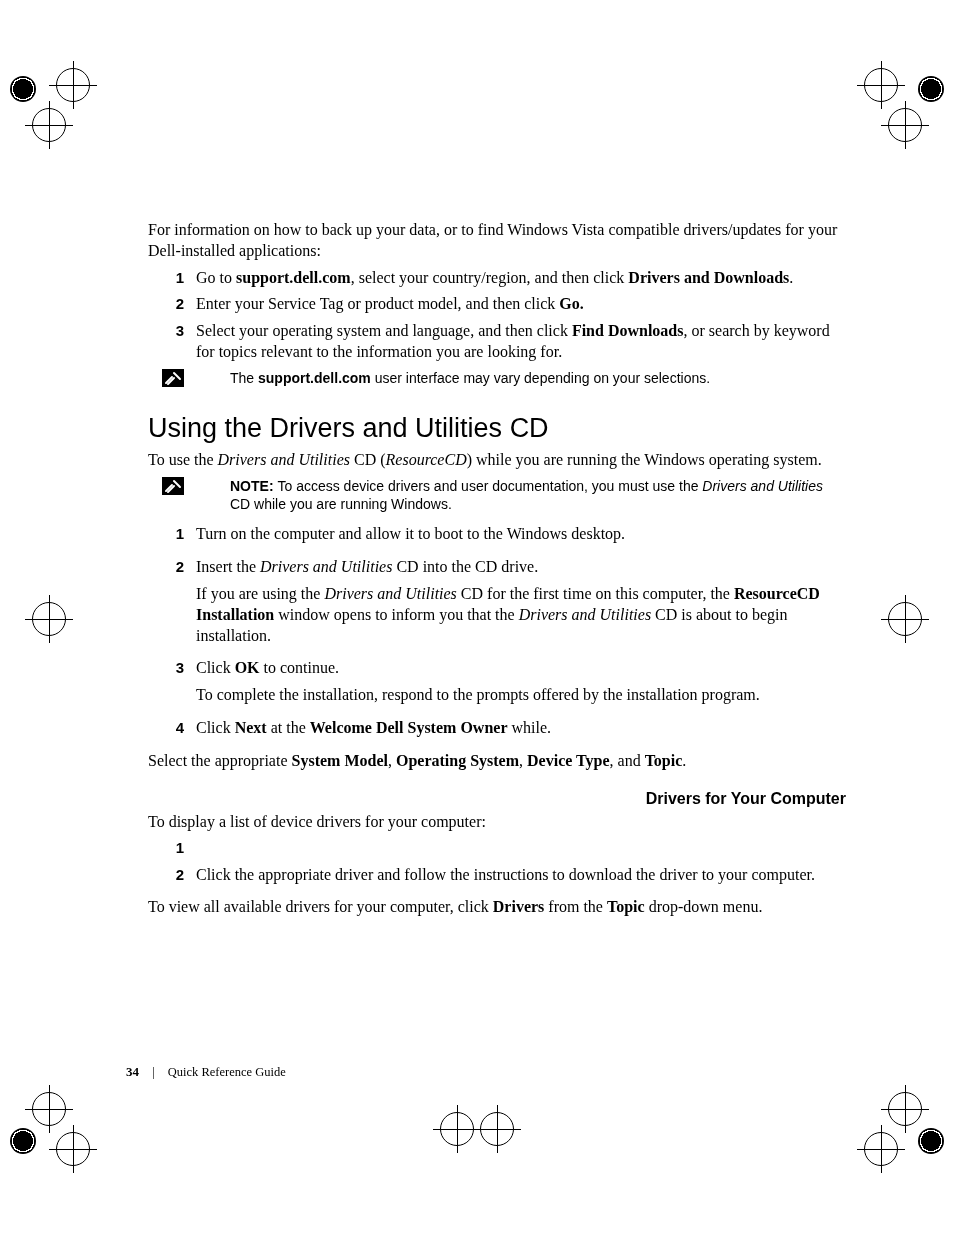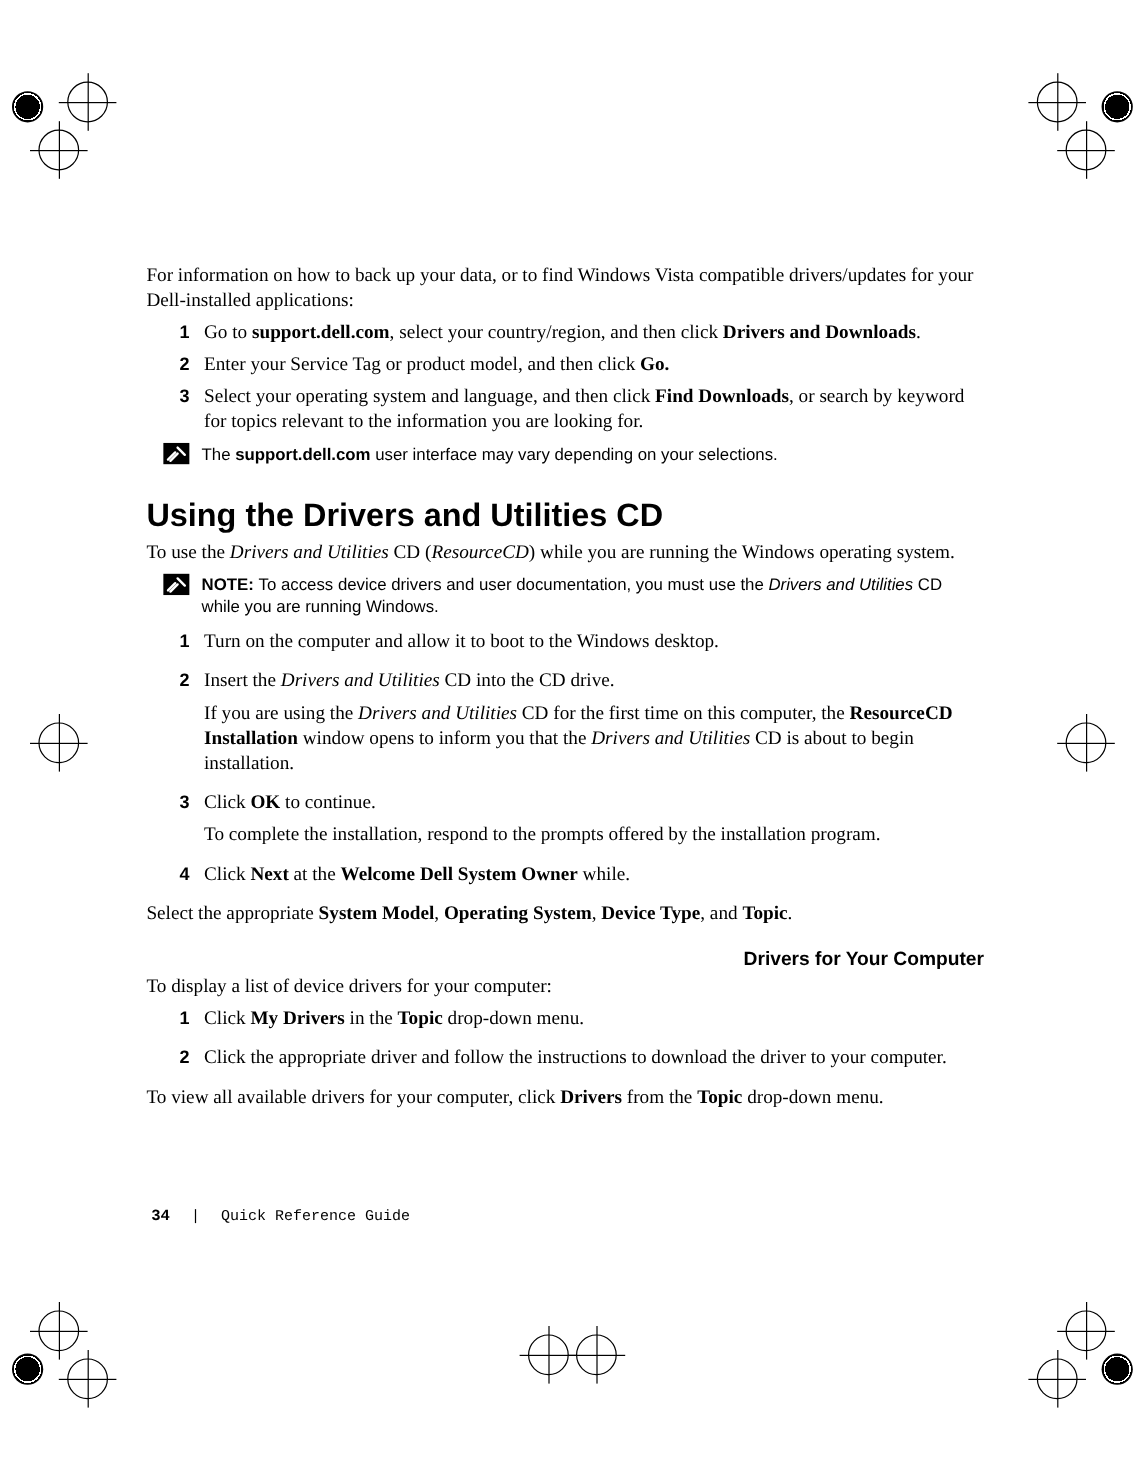--- a/index.html
+++ b/index.html
@@ -8,21 +8,21 @@
     background: #fff;
     width: 954px;
     height: 1235px;
     font-family: Georgia, 'Times New Roman', serif;
     color: #000;
     position: relative;
   }
   .page {
     position: absolute;
     top: 220px;
-    left: 122px;
+    left: 148px;
     width: 698px;
   }
   .body-text {
     font-size: 16px;
     line-height: 1.3;
     margin: 0 0 6px 0;
   }
   .ol {
     margin: 0;
     padding: 0;
@@ -47,58 +47,59 @@
     font-size: 16px;
     line-height: 1.3;
   }
   .ol-body p {
     margin: 0 0 6px 0;
   }
   .note-row {
     display: flex;
     margin: 6px 0 10px 0;
     align-items: flex-start;
+    gap: 36px;
   }
   .note-icon {
     width: 36px;
     flex: none;
     text-align: right;
     padding-right: 10px;
   }
   .note-icon svg {
     display: inline-block;
   }
   .note-text {
     flex: 1;
     font-family: Arial, Helvetica, sans-serif;
     font-size: 14px;
     line-height: 1.35;
   }
   .h1 {
     font-family: Arial, Helvetica, sans-serif;
-    font-weight: bold;
+    font-weight: normal;
     font-size: 27px;
     margin: 22px 0 6px 0;
   }
   .h2 {
     font-family: Arial, Helvetica, sans-serif;
     font-weight: bold;
     font-size: 16px;
     margin: 18px 0 4px 0;
     text-align: right;
   }
   .b { font-weight: bold; text-align: right; }
   .i { font-style: italic; }
   .sans-i { font-family: Arial, Helvetica, sans-serif; font-style: italic; }
 
   .footer {
     position: absolute;
     left: 126px;
-    top: 1006px;
-    font-family: Liberation Mono, monospace;
+    top: 1064px;
+    font-family: Liberation Serif, serif;
     font-size: 12.5px;
   }
   .footer .pn {
     font-weight: bold;
     font-size: 13px;
   }
   .footer .sep {
     margin: 0 10px;
     color: #000;
   }
@@ -208,21 +209,20 @@
 
   <p class="body-text" id="afterb"><span>Select the appropriate </span><span class="b">System Model</span><span>, </span><span class="b">Operating System</span><span>, </span><span class="b">Device Type</span><span>, and </span><span class="b">Topic</span><span>.</span></p>
 
   <div class="h2">Drivers for Your Computer</div>
   <p class="body-text">To display a list of device drivers for your computer:</p>
 
   <div class="ol" id="list-c">
       <div class="ol-item">
         <div class="ol-num">1</div>
         <div class="ol-body">
-          <p><span>Click </span><span class="b">My Drivers</span><span> in the </span><span class="b">Topic</span><span> drop-down menu.</span></p>
         </div>
       </div>
       <div class="ol-item">
         <div class="ol-num">2</div>
         <div class="ol-body">
           <p><span>Click the appropriate driver and follow the instructions to download the driver to your computer.</span></p>
         </div>
       </div>
     </div>
 

